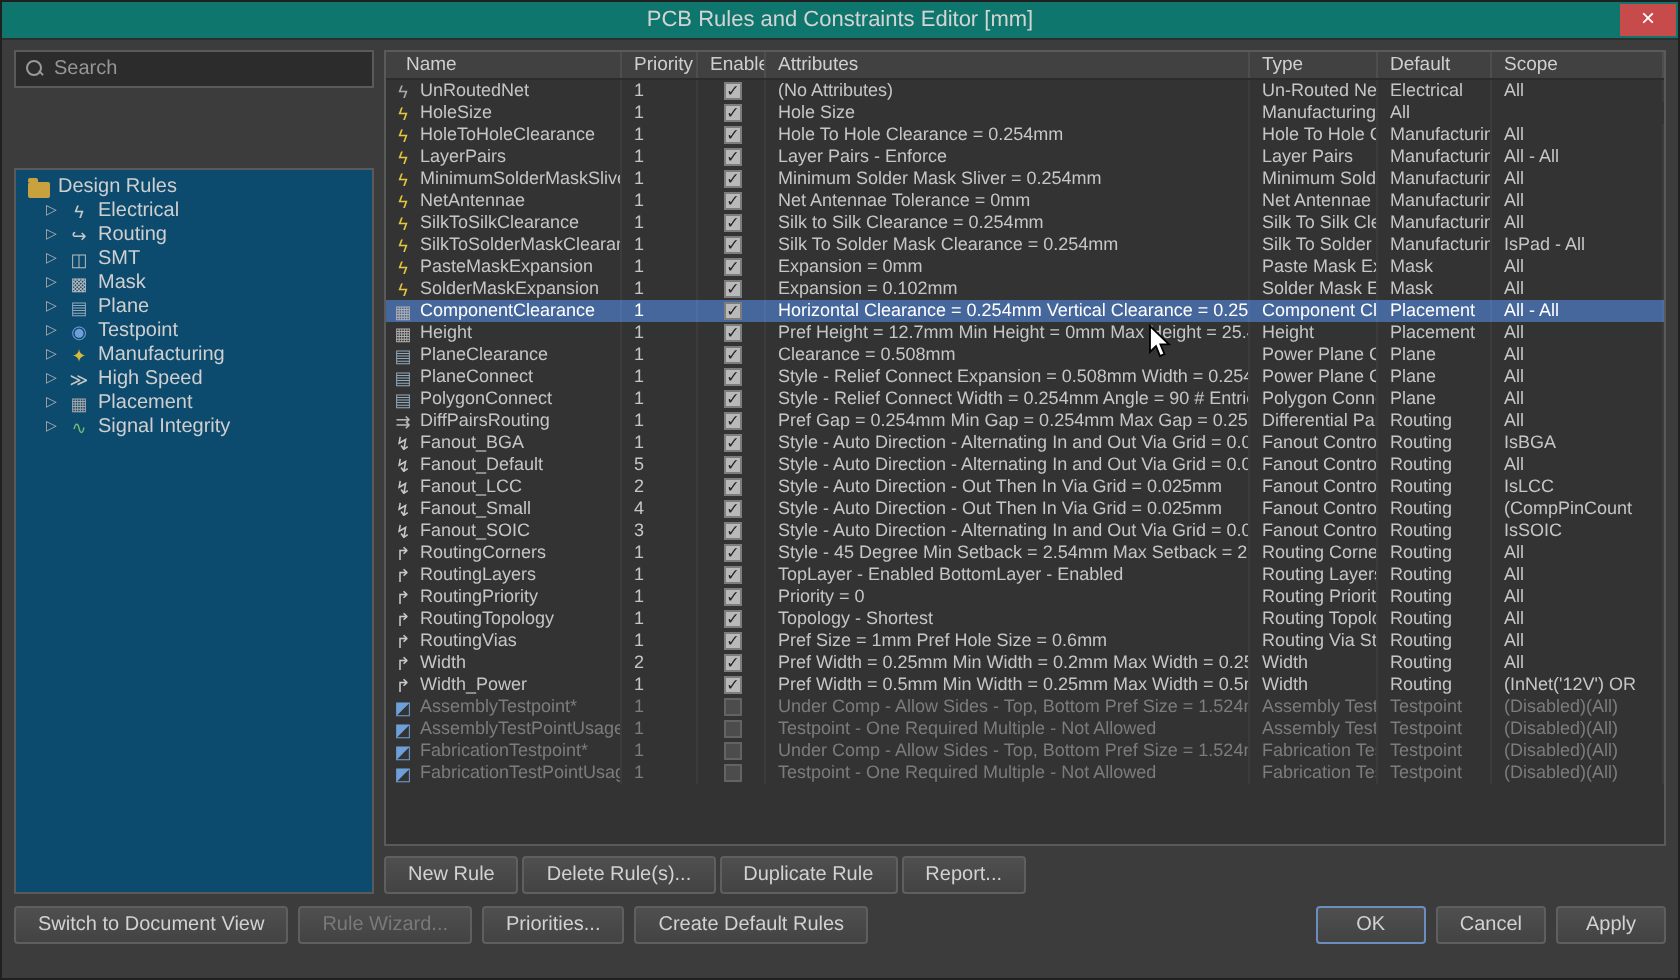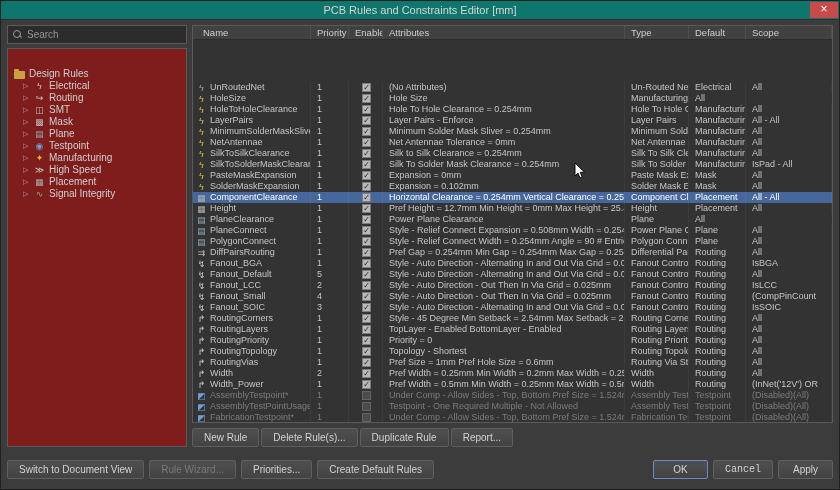--- a/index.html
+++ b/index.html
@@ -19,36 +19,36 @@
 
   
   .left { width:180px; flex:0 0 auto; display:flex; flex-direction:column; gap:4px; min-height:0; }
   .searchbox { height:19px; background:#2c2c2c; border:1px solid #5a5a5a; display:flex; align-items:center;
                gap:5px; padding:0 5px; color:#969696; font-size:10px; }
   .mag { position:relative; width:9px; height:9px; flex:0 0 auto; }
   .mag::before { content:""; position:absolute; left:0; top:0; width:6px; height:6px;
                  border:1px solid #9a9a9a; border-radius:50%; }
   .mag::after { content:""; position:absolute; left:6px; top:6px; width:3px; height:1px;
                 background:#9a9a9a; transform:rotate(45deg); }
-  .tree { flex:1 1 auto; background:#7f1d1d; border:1px solid #5a5a5a; padding:19px 0; font-size:10px;
-          color:#cfcfcf; overflow:hidden; }
+  .tree { flex:1 1 auto; background:#0c4a6e; border:1px solid #5a5a5a; padding:3px 0; font-size:10px;
+          color:#cfcfcf; overflow:hidden;margin-top:36px; }
   .tree-row { height:12px; line-height:12px; display:flex; align-items:center; gap:4px; padding-left:6px;
               white-space:nowrap; cursor:default; }
   .tree-row.child { padding-left:15px; }
   .expander { font-size:7px; color:#b0b0b0; width:7px; flex:0 0 auto; }
   .i-folder { position:relative; width:11px; height:8px; background:#c9a23f; border-radius:1px;
               flex:0 0 auto; display:inline-block; margin-top:1px; }
   .i-folder::before { content:""; position:absolute; top:-2px; left:0; width:5px; height:2px;
                       background:#c9a23f; border-radius:1px 1px 0 0; }
   .ric { width:11px; flex:0 0 auto; font-size:9px; line-height:10px; text-align:center; display:inline-block; }
 
   
   .right { flex:1 1 auto; display:flex; flex-direction:column; min-width:0; min-height:0; }
   .grid { flex:1 1 auto; background:#333333; border:1px solid #5a5a5a; overflow:hidden;
-          --cols: 118px 38px 34px 242px 64px 57px 1fr; display:flex; flex-direction:column; min-height:0;gap:42px; }
+          --cols: 118px 38px 34px 242px 64px 57px 1fr; display:flex; flex-direction:column; min-height:0; }
   .grid-head { display:grid; grid-template-columns:var(--cols); background:#414141; border-bottom:1px solid #2c2c2c;
                flex:0 0 14px; }
   .hcell { font-size:9.5px; color:#cfcfcf; line-height:13px; padding:0 4px 0 6px; border-right:1px solid #4e4e4e;
            white-space:nowrap; overflow:hidden; }
   .hcell:first-child { padding-left:10px; }
   .grid-body { flex:1 1 auto; overflow:hidden; }
   .grow { display:grid; grid-template-columns:var(--cols); height:11px; cursor:default; }
   .grow .cell { font-size:9px; color:#c6c6c6; line-height:11px; padding:0 4px 0 6px;
                 white-space:nowrap; overflow:hidden; border-right:1px solid rgba(255,255,255,0.04); }
   .grow .cell.namec { display:flex; align-items:center; gap:3px; padding-left:3px; }
@@ -62,21 +62,21 @@
 
   
   .btn { height:19px; padding:0 11px; background:linear-gradient(#4f4f4f,#434343); border:1px solid #5f5f5f;
          border-radius:2px; color:#d2d2d2; font-size:10px; font-family:"Liberation Sans",sans-serif;
          white-space:nowrap; cursor:default; }
   .btn.primary { border-color:#6b8dc0; }
   .btn.disabled { color:#7a7a7a; }
   .grid-btns { flex:0 0 auto; display:flex; gap:2px; margin-top:5px; }
 
   
-  .footer { flex:0 0 36px; display:flex; align-items:center; gap:5px; padding:0 6px 4px 6px; }
+  .footer { flex:0 0 36px; display:flex; align-items:flex-start; gap:5px; padding:0 6px 4px 6px; }
   .footer .spacer { flex:1 1 auto; }
 
   
   .cursor { position:absolute; left:573px; top:161px; width:12px; height:18px; pointer-events:none; z-index:50; }
 </style>
 </head>
 <body>
 
 <div class="dialog">
 
@@ -333,20 +333,21 @@
             </div>
             <div class="grow">
               <div class="cell namec">
                 <span class="ric" style="color: rgb(143, 168, 186);">▤</span>
                 <span>PlaneClearance</span>
               </div>
               <div class="cell">1</div>
               <div class="cell cbwrap">
                 <span class="cb">✓</span>
               </div>
+              <div class="cell">Clearance = 0.508mm</div>
               <div class="cell">Power Plane Clearance</div>
               <div class="cell">Plane</div>
               <div class="cell">All</div>
             </div>
             <div class="grow">
               <div class="cell namec">
                 <span class="ric" style="color: rgb(143, 168, 186);">▤</span>
                 <span>PlaneConnect</span>
               </div>
               <div class="cell">1</div>
@@ -622,21 +623,21 @@
 
   </div>
 
   <div class="footer" id="footer">
       <button class="btn">Switch to Document View</button>
       <button class="btn disabled">Rule Wizard...</button>
       <button class="btn">Priorities...</button>
       <button class="btn">Create Default Rules</button>
       <div class="spacer"></div>
       <button class="btn primary" style="min-width: 55px; margin-left: 20px;">OK</button>
-      <button class="btn" style="min-width: 55px; font-family: Liberation Mono, monospace;">Cancel</button>
+      <button class="btn" style="min-width: 55px;">Cancel</button>
       <button class="btn" style="min-width: 55px;">Apply</button>
     </div>
 
   <svg class="cursor" viewBox="0 0 12 18">
     <polygon points="1,1 1,14 4,11 6,16 8.2,15 6.2,10.2 10.5,10.2" fill="#ffffff" stroke="#000000" stroke-width="0.9"></polygon>
   </svg>
 
 </div>
 
 </body></html>

